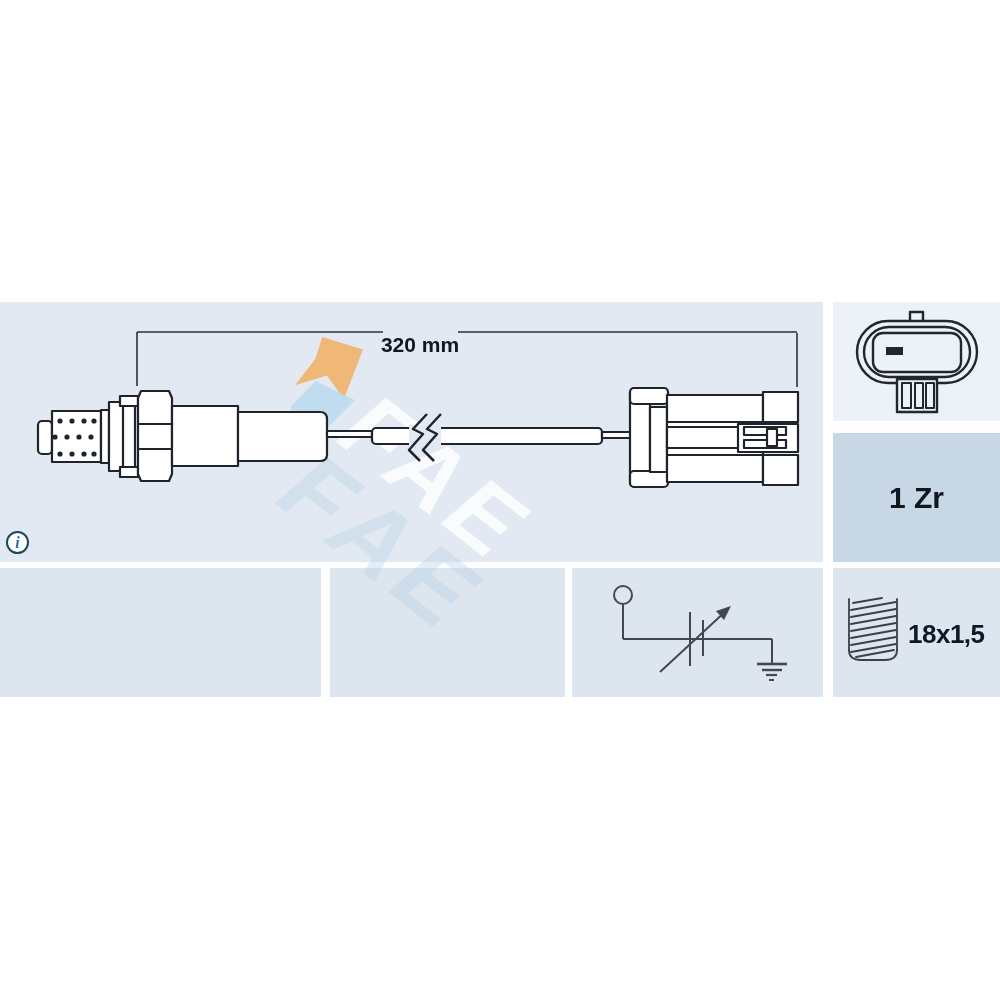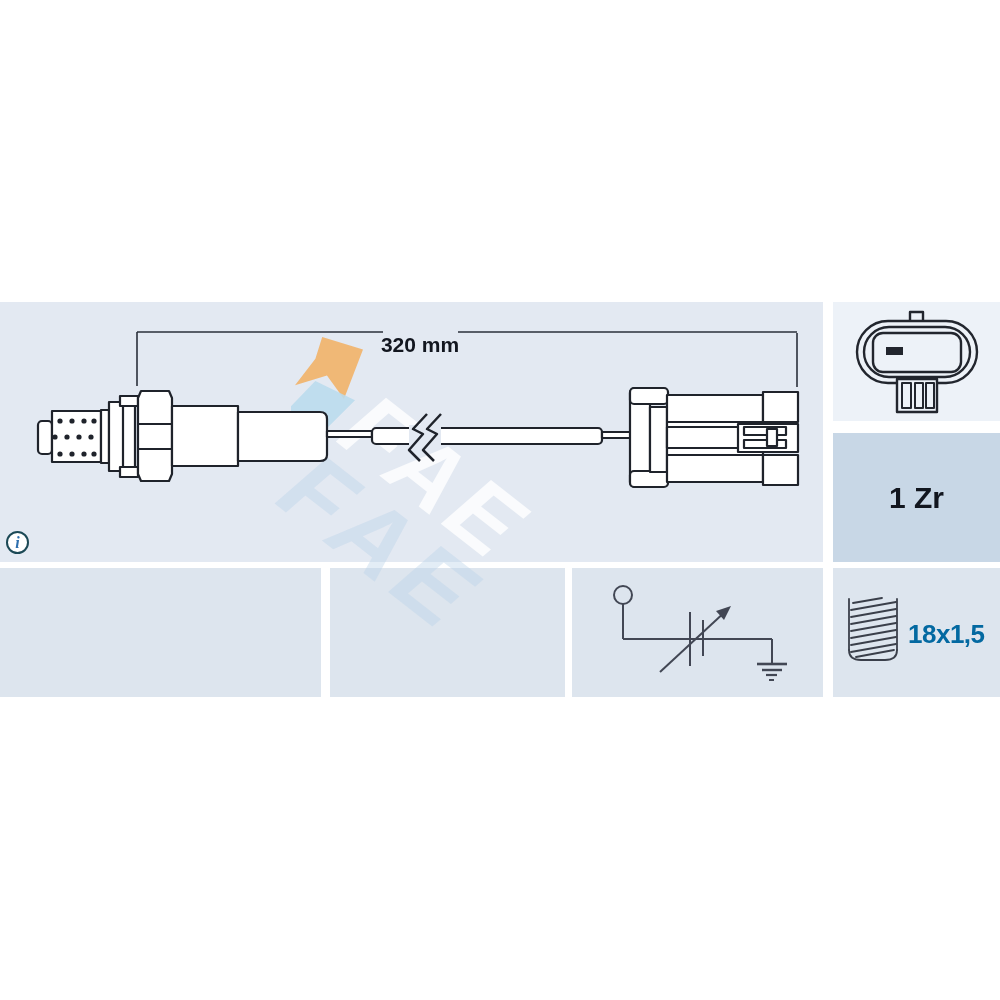--- a/index.html
+++ b/index.html
@@ -17,21 +17,21 @@
   .panel-b3{left:572px;top:568px;width:251px;height:129px;background:#dde5ee;}
   .panel-b4{left:833px;top:568px;width:167px;height:129px;background:#dde5ee;}
 
   .dim-label{
     position:absolute;left:368px;top:317px;width:104px;text-align:center;
     font-size:21px;font-weight:bold;color:#12161f;letter-spacing:0px;margin-top:16px;
   }
   .zr-label{font-size:30px;font-weight:bold;color:#12161f;}
   .thread-label{
     position:absolute;left:908px;top:619px;font-size:26px;font-weight:bold;
-    color:#0369a1;letter-spacing:-0.5px;
+    color:#0f172a;letter-spacing:-0.5px;
   }
 
   .info-icon{
     position:absolute;left:6px;top:531px;width:23px;height:23px;border-radius:50%;
     border:2.5px solid #1c4956;background:#ffffff;box-sizing:border-box;
     display:flex;align-items:center;justify-content:center;
     font-family:"Liberation Serif", serif;font-weight:bold;font-style:italic;
     font-size:16px;color:#2e6fae;line-height:1;
   }
 

